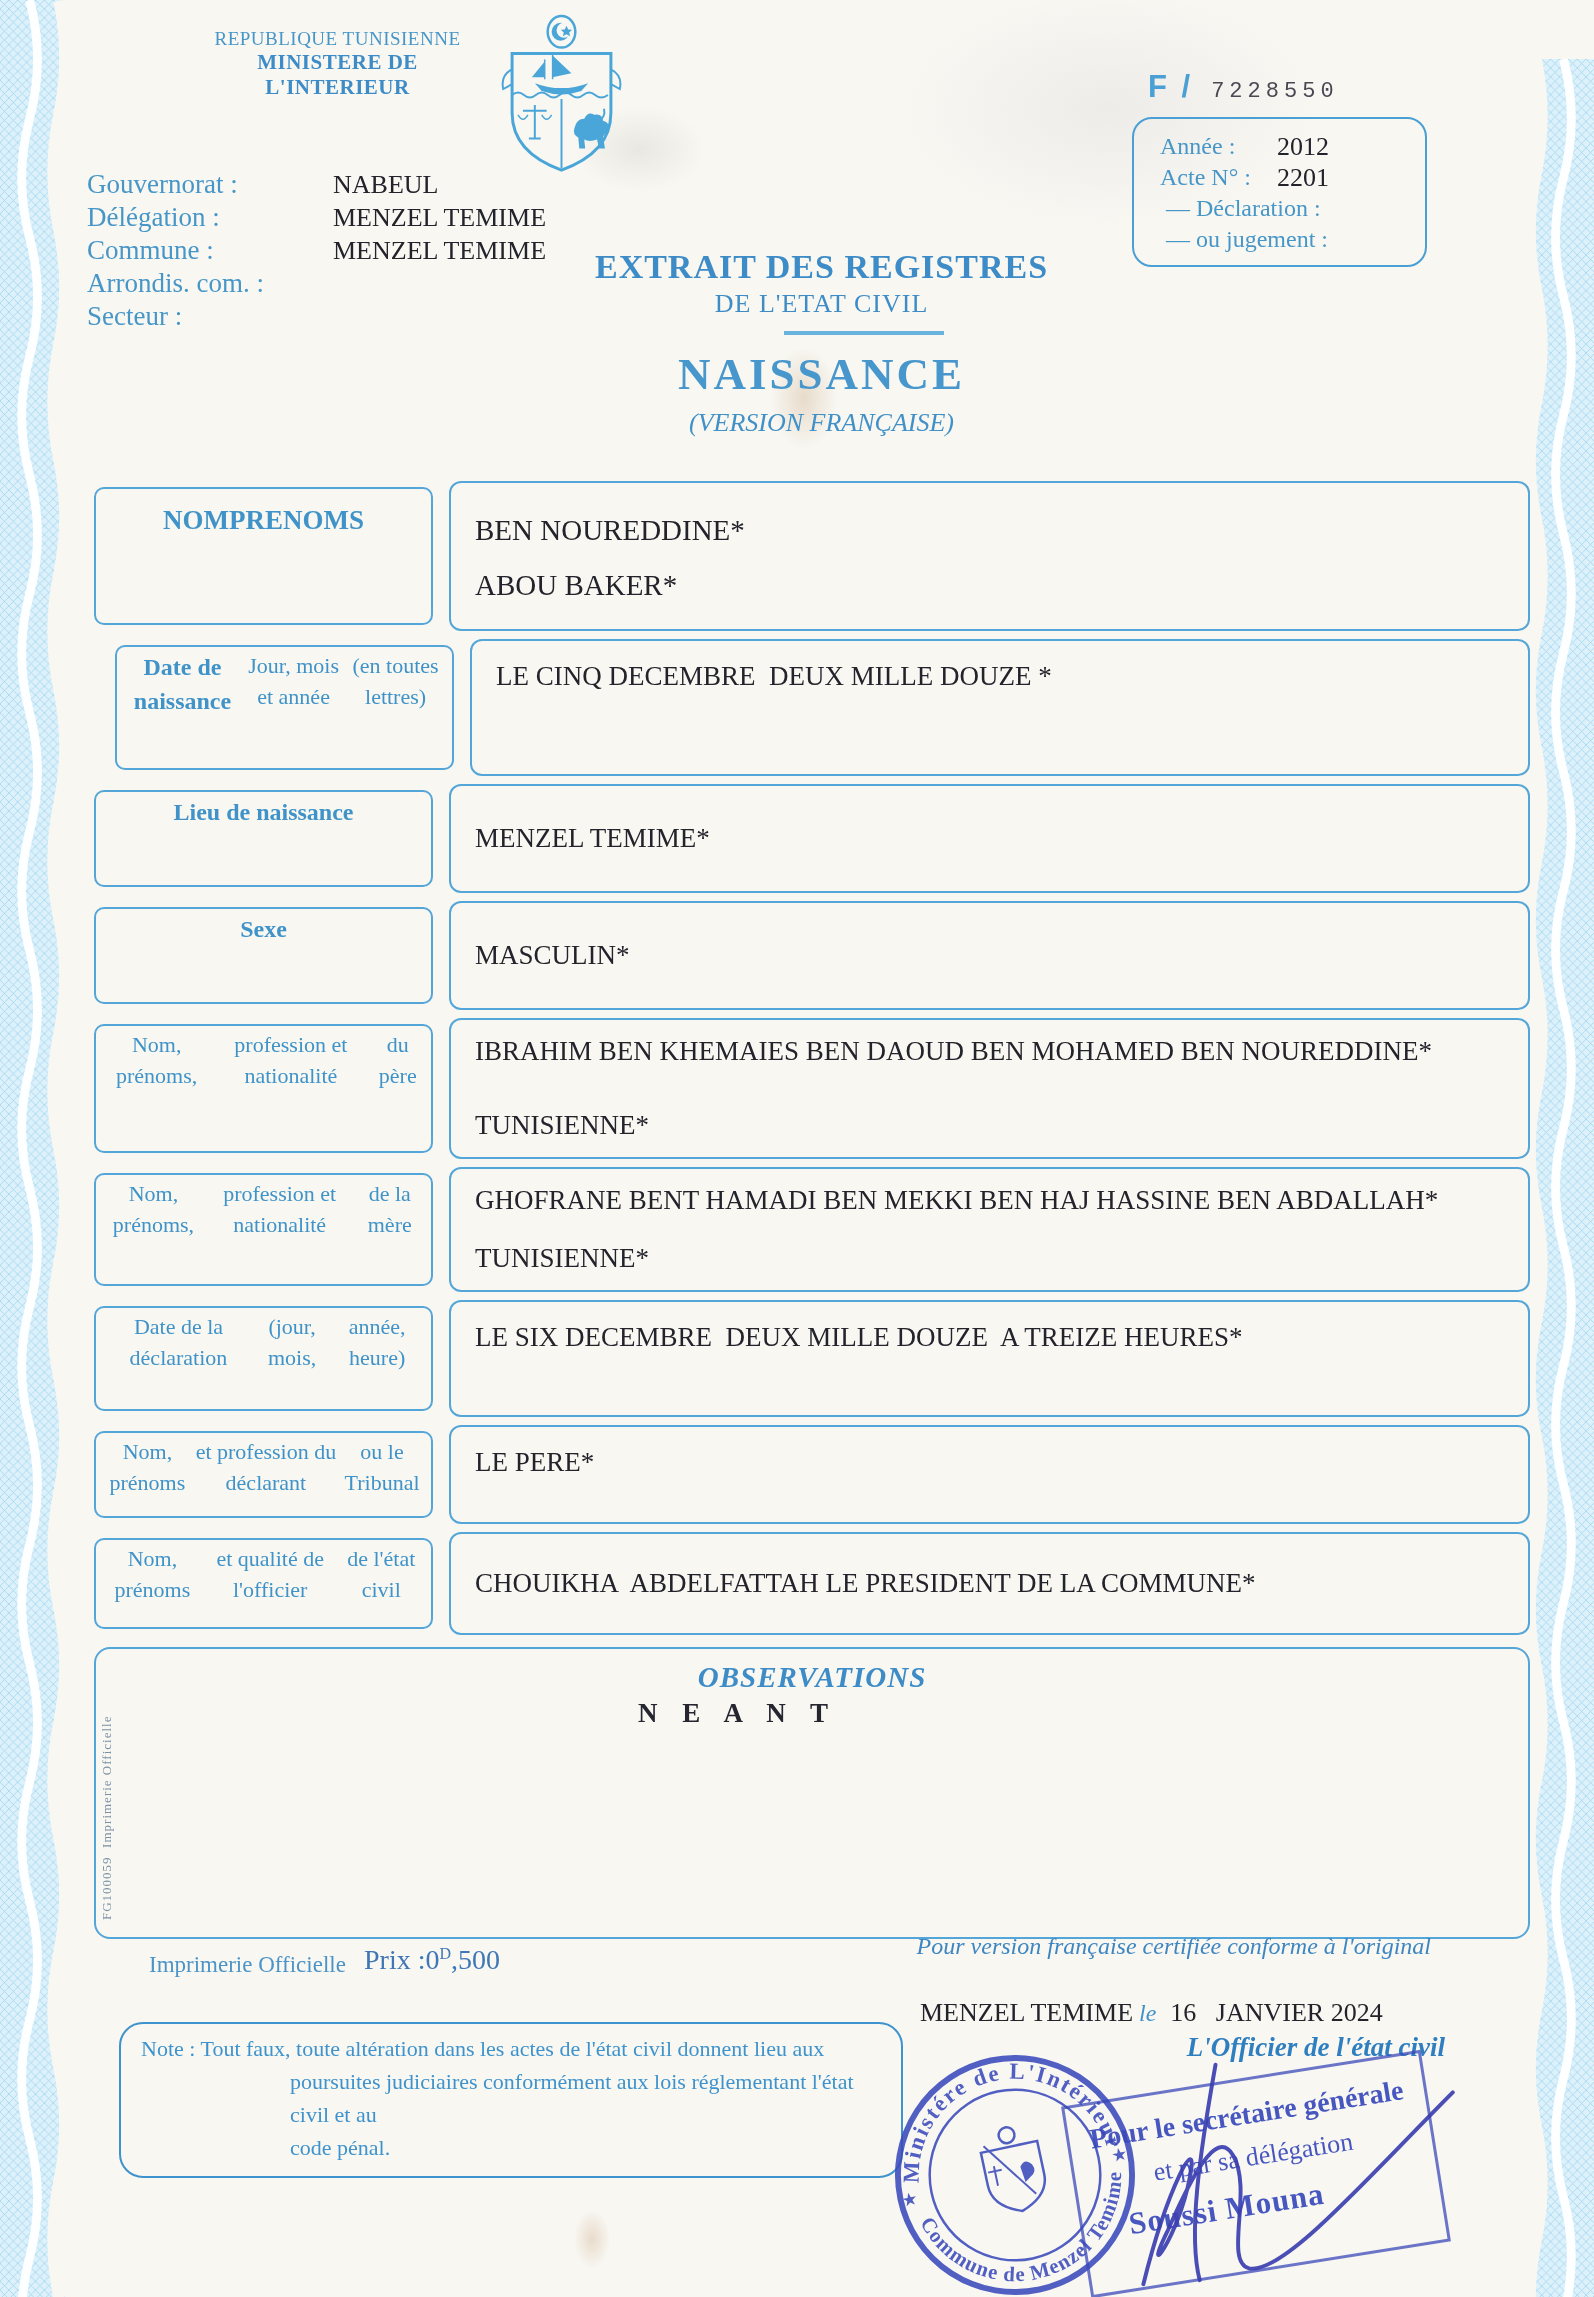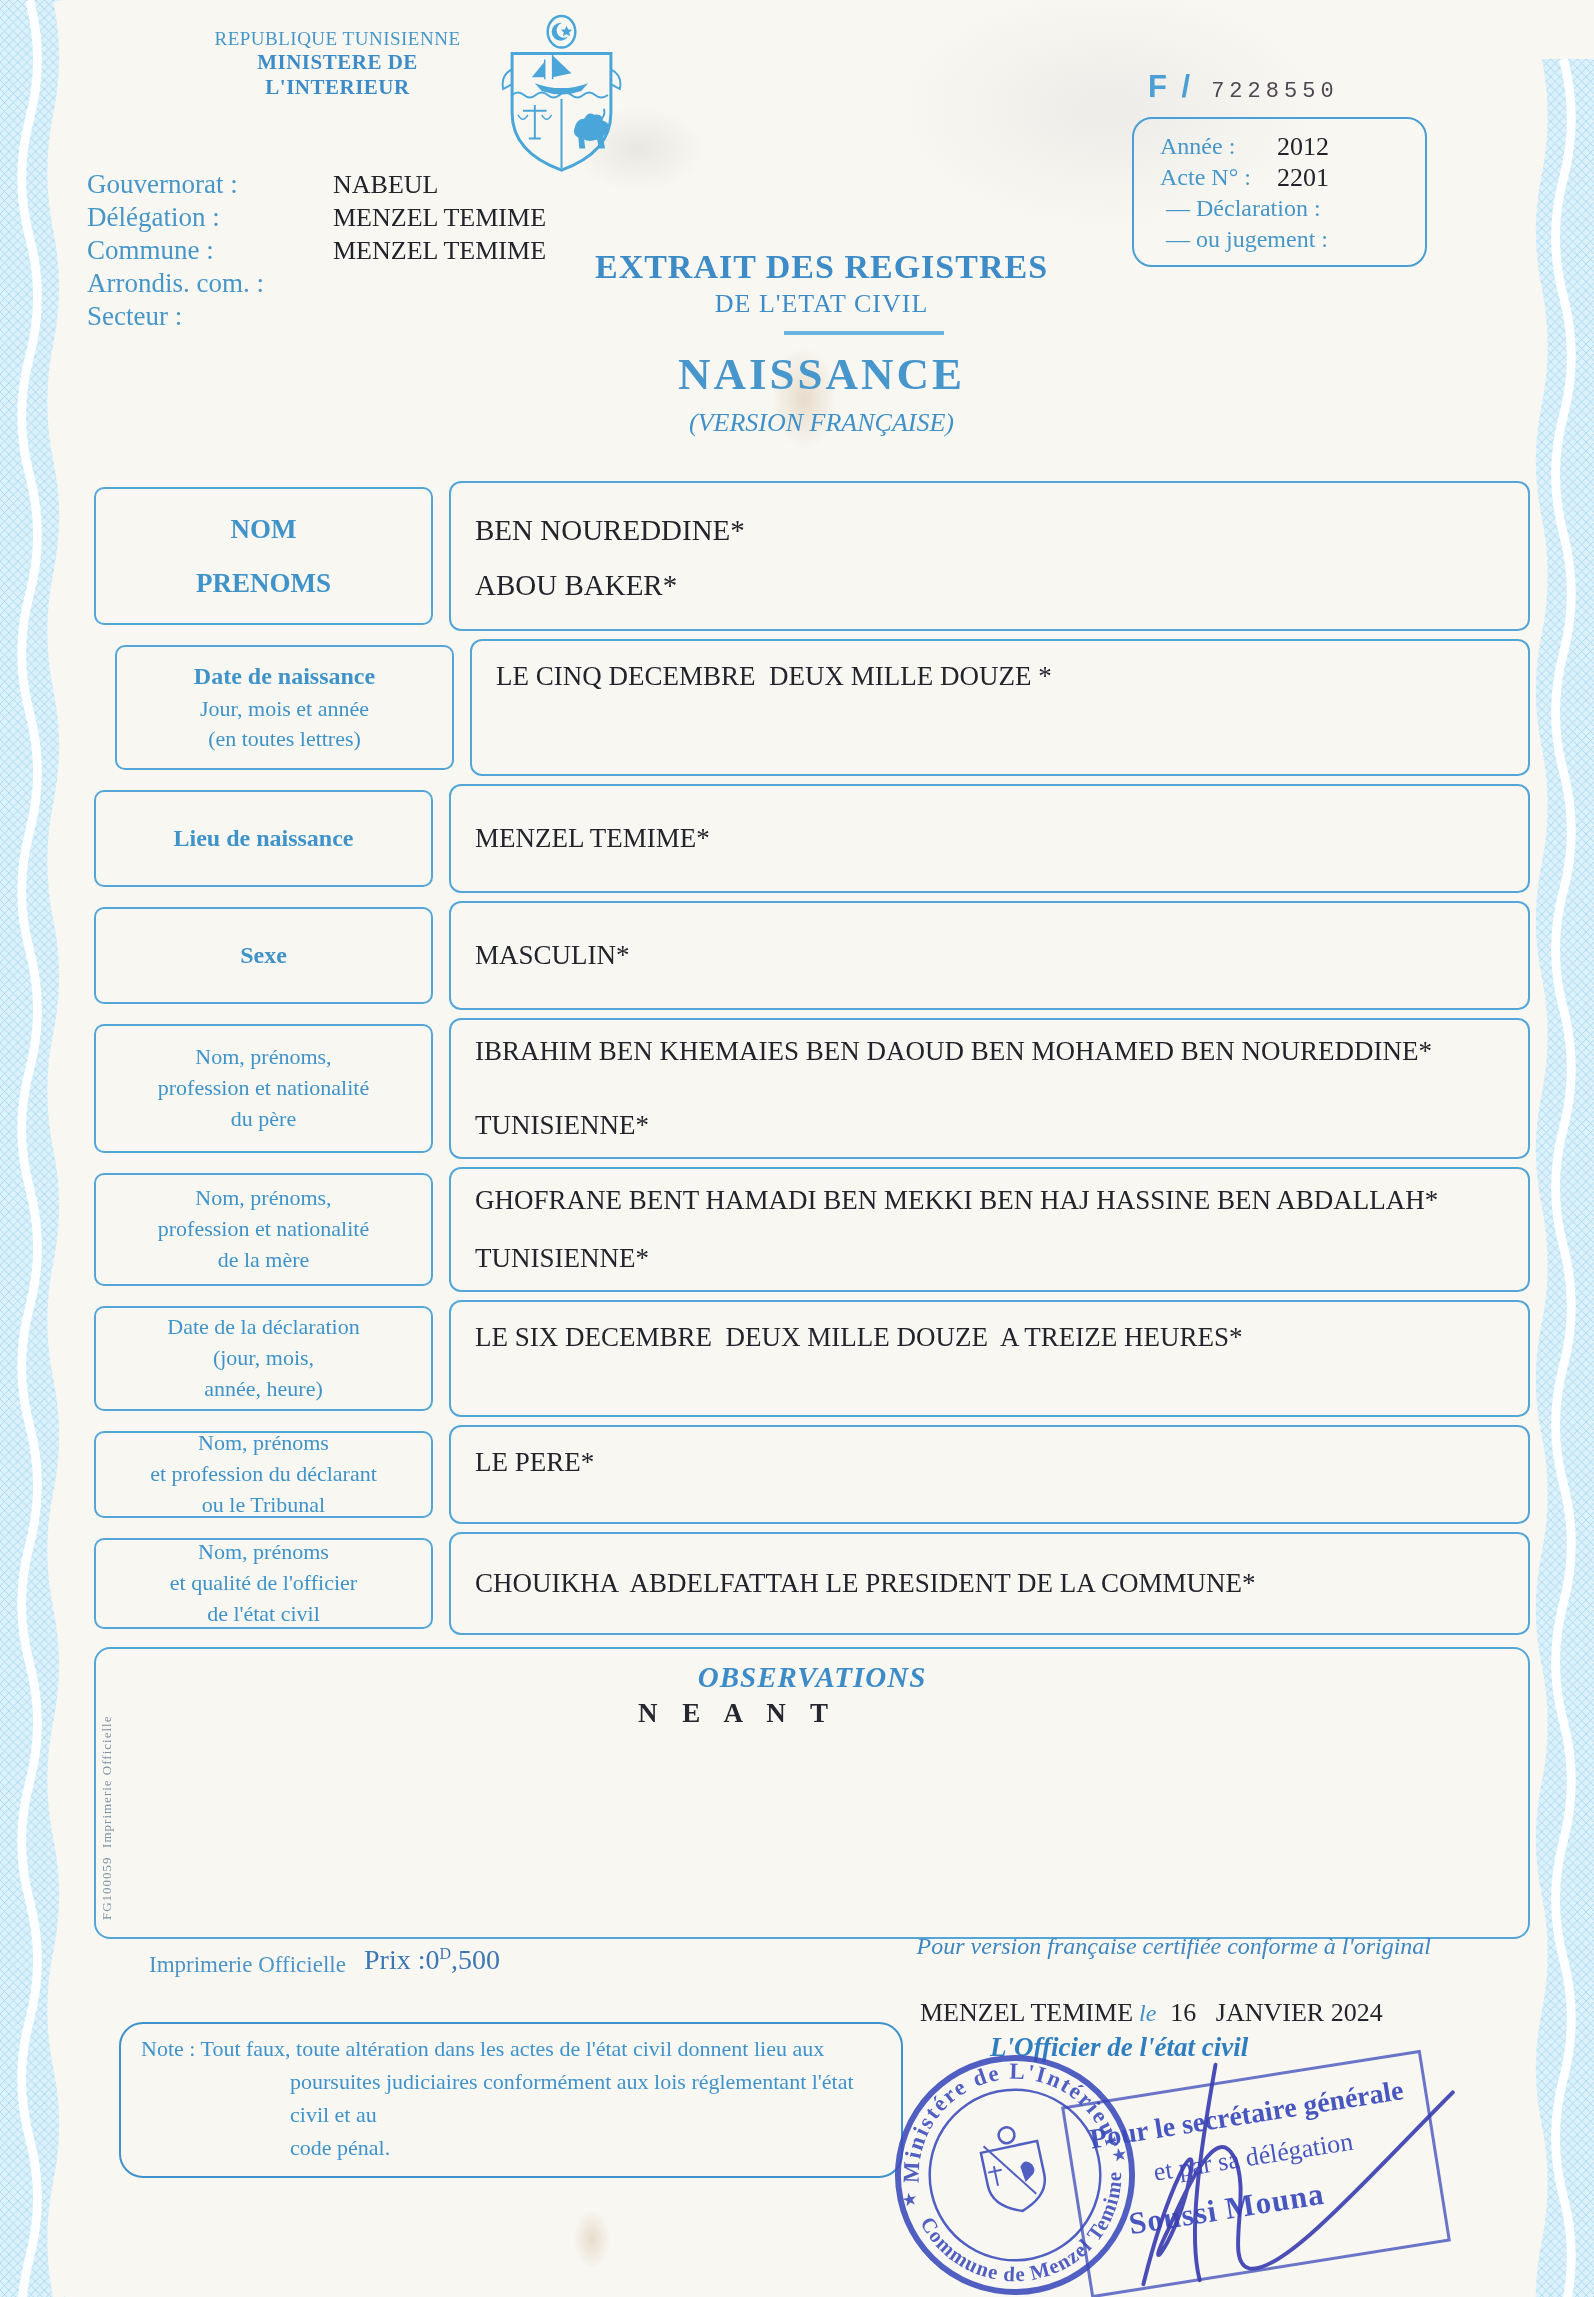--- a/index.html
+++ b/index.html
@@ -35,21 +35,21 @@
   .title-main{left:475px;top:248px;width:693px;text-align:center;font-size:34px;font-weight:bold;color:#3d8cc7;letter-spacing:1px;}
   .title-sub{left:475px;top:289px;width:693px;text-align:center;font-size:26px;color:#3d8cc7;letter-spacing:1px;}
   .title-rule{left:784px;top:331px;width:160px;height:4px;background:#69b4de;}
   .doc-type{left:475px;top:348px;width:693px;text-align:center;font-size:45px;font-weight:bold;color:#4796cc;letter-spacing:3px;}
   .doc-version{left:475px;top:408px;width:693px;text-align:center;font-size:26px;font-style:italic;color:#4191c8;}
 
   
   .tbl{left:94px;top:481px;width:1436px;}
   .trow{display:flex;align-items:stretch;margin-bottom:8px;}
   .row-label{width:339px;margin:6px 16px 6px 0;border:2px solid #55a6d8;border-radius:10px;
-    display:flex;flex-direction:column;justify-content:center;text-align:center;
+    display:flex;justify-content:center;text-align:center;
     color:#3f93c8;font-size:22px;line-height:1.4;padding:4px 8px;box-sizing:border-box;}
   .lbl-bold .row-label{font-weight:bold;font-size:24px;}
   .r1 .row-label{font-size:27px;line-height:2.0;}
   .row-value{flex:1;border:2px solid #55a6d8;border-radius:12px;padding:10px 24px;box-sizing:border-box;
     display:flex;flex-direction:column;font-size:27px;color:#23232b;}
   .row-value span{white-space:pre-wrap;}
   .r1{height:150px;} .r2{height:137px;margin-left:21px;} .r3{height:109px;} .r4{height:109px;}
   .r5{height:141px;} .r6{height:125px;} .r7{height:117px;} .r8{height:99px;} .r9{height:103px;}
   .r1 .row-value{font-size:29px;justify-content:flex-start;padding-top:20px;line-height:1.9;}
   .val-split .row-value{justify-content:space-between;padding-top:16px;padding-bottom:16px;}
@@ -61,21 +61,21 @@
 
   
   .side-code{left:99px;top:1643px;height:277px;writing-mode:vertical-rl;transform:rotate(180deg);
     font-size:13px;color:#7b92a6;letter-spacing:1px;white-space:pre;}
   .printer{left:149px;top:1952px;font-size:23px;color:#4c94c8;}
   .price{left:364px;top:1944px;font-size:28px;color:#3e76b6;}
   .price sup{font-size:16px;}
   .certify{left:891px;top:1933px;width:540px;text-align:right;font-size:24px;font-style:italic;color:#3d86c2;}
   .place-date{left:894px;top:1968px;font-size:26px;white-space:pre-wrap;}
   .place-date .le{color:#4191c8;font-style:italic;font-size:24px;margin:0 14px 0 6px;}
-  .officer{left:990px;top:2032px;width:455px;text-align:left;font-size:27px;font-weight:bold;font-style:italic;color:#2f7fc0;}
+  .officer{left:990px;top:2032px;width:455px;text-align:right;font-size:27px;font-weight:bold;font-style:italic;color:#2f7fc0;}
   .note-box{left:119px;top:2022px;width:784px;border:2.5px solid #3f93cc;border-radius:24px;box-sizing:border-box;
     padding:8px 20px 12px 20px;color:#3f93cc;font-size:22px;line-height:1.5;}
   .note-box .indent{padding-left:149px;}
 
   
   .round-stamp{left:891px;top:2051px;transform:rotate(-12deg);opacity:.88;}
   .rect-stamp{left:1074px;top:2077px;width:364px;height:194px;border:3px solid rgba(56,70,185,.8);
     transform:rotate(-9deg);color:#3a4abc;text-align:center;box-sizing:border-box;padding-top:18px;opacity:.92;}
   .rect-stamp .l1{font-size:28px;font-weight:bold;}
   .rect-stamp .l2{font-size:26px;margin-top:12px;}

